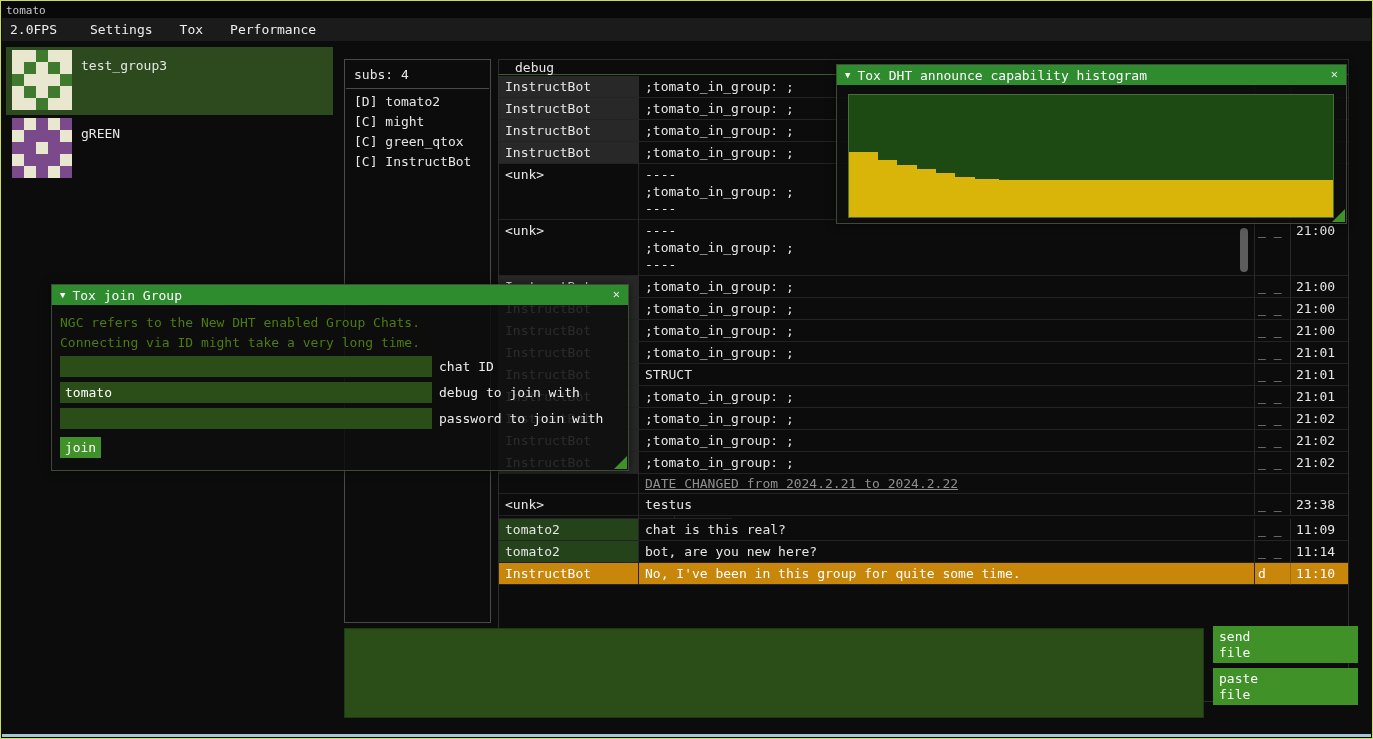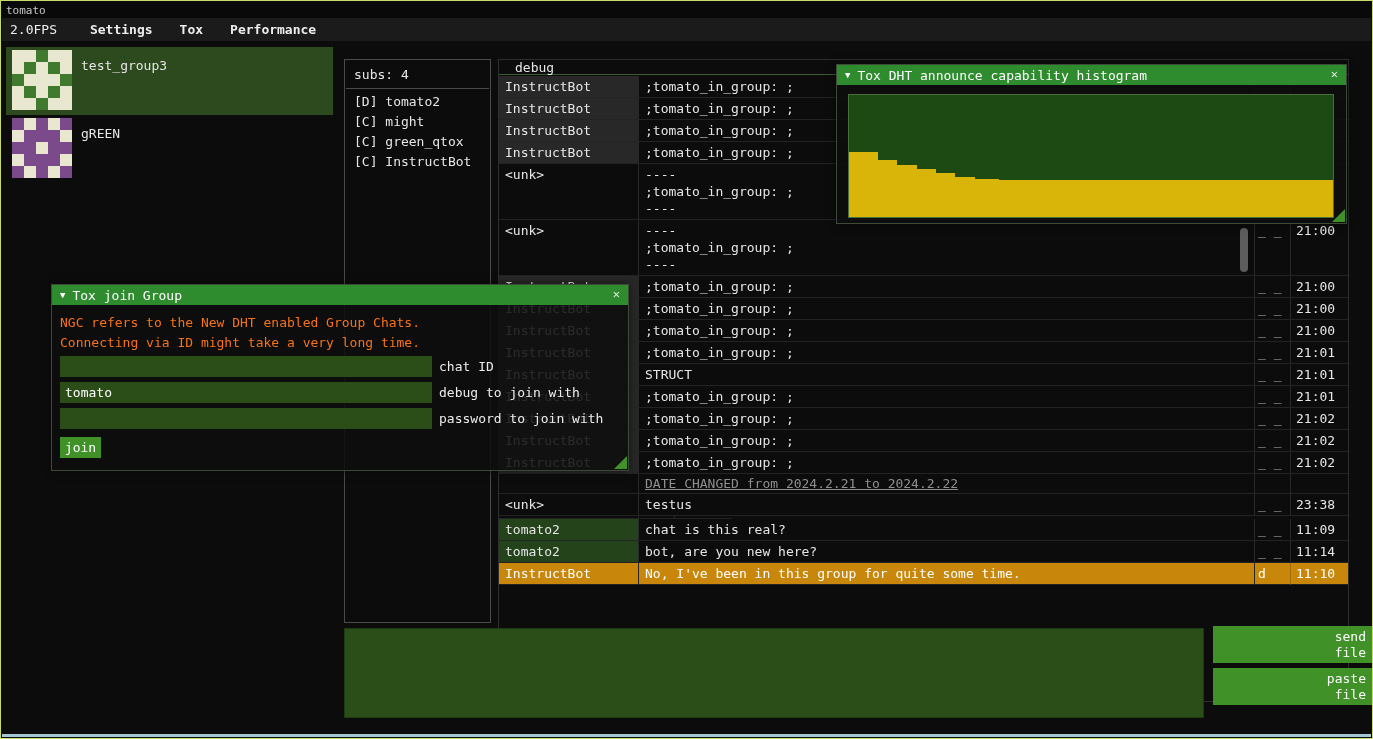--- a/index.html
+++ b/index.html
@@ -8,21 +8,21 @@
   *{box-sizing:border-box;}
 
   .app{position:absolute;inset:0;background:#0c0c0c;border:1px solid var(--frame-border,#c9da6b);}
 
   .titlebar{position:absolute;left:1px;top:1px;right:1px;height:16px;background:#090909;
             font-size:11px;color:#c8c8c8;padding:2px 0 0 4px;}
   .menubar{position:absolute;left:1px;top:17px;right:1px;height:23px;background:#1b1b1b;
            display:flex;align-items:center;padding-left:8px;color:#ededed;}
   .fps{margin-right:33px;}
   .menu-items{display:flex;}
-  .menu-item{margin-right:27px;cursor:default;font-weight:bold;}
+  .menu-item{margin-right:27px;cursor:default;}
 
   .group-list{position:absolute;left:5px;top:46px;width:327px;}
   .group-row{display:flex;align-items:flex-start;padding:3px 0 5px 6px;min-height:68px;}
   .group-row.selected{background:var(--selected-green,#2c4a1d);}
   .avatar{width:60px;height:60px;display:grid;grid-template-columns:repeat(5,1fr);
           grid-template-rows:repeat(5,1fr);flex:0 0 auto;}
   .group-label{margin:8px 0 0 9px;}
 
   .roster-panel{position:absolute;left:343px;top:58px;width:147px;height:564px;border:1px solid #4a4a4a;}
   .roster-header{padding:6px 0 0 9px;line-height:18px;}
@@ -49,43 +49,43 @@
   .date-row .msg-cell{color:var(--date-text-gray,#8f8f8f);text-decoration:underline;}
 
   .scroll-thumb{position:absolute;left:1239px;top:227px;width:8px;height:44px;background:#5d5d5d;
                 border-radius:4px;z-index:5;cursor:pointer;}
 
   .composer{position:absolute;left:343px;top:627px;width:860px;height:90px;
             background:var(--field-green,#2b4d17);border:1px solid #1d3a10;resize:none;color:#fff;
             font-family:"DejaVu Sans Mono",monospace;font-size:13px;padding:4px 6px;outline:none;}
   .btn{background:var(--button-green,#3f9128);color:#fff;border:none;cursor:pointer;
        font-family:"DejaVu Sans Mono",monospace;font-size:13px;}
-  .send-btn,.paste-btn{position:absolute;left:1212px;width:159px;height:37px;
-       white-space:pre-line;line-height:16px;text-align:right;}
+  .send-btn,.paste-btn{position:absolute;left:1212px;width:145px;height:37px;
+       white-space:pre-line;line-height:16px;text-align:left;}
   .send-btn{top:625px;}
   .paste-btn{top:667px;}
 
   .float-win{position:absolute;background:rgba(14,14,14,0.87);border:1px solid #3d4a38;
              box-shadow:0 0 8px rgba(0,0,0,0.55);}
   .hist-win{left:835px;top:63px;width:511px;height:160px;z-index:15;}
   .join-win{left:50px;top:283px;width:578px;height:187px;z-index:20;}
   .win-titlebar{height:20px;background:var(--titlebar-green,#2e8b2e);display:flex;align-items:center;
                 color:#fff;padding:0 8px;position:relative;cursor:default;}
   .collapse{font-size:9px;margin-right:7px;}
   .close{position:absolute;right:8px;top:2px;font-size:12px;color:#e8e8e8;cursor:pointer;}
 
   .hist-plot{position:absolute;left:11px;top:29px;width:486px;height:124px;
              border:1px solid #476f3a;display:flex;align-items:flex-end;overflow:hidden;}
   .hist-bar{flex:0 0 auto;}
 
   .grip{position:absolute;right:1px;bottom:1px;width:0;height:0;
         border-left:13px solid transparent;border-bottom:13px solid var(--button-green,#3f9128);cursor:nwse-resize;}
 
   .join-body{padding:8px;}
-  .desc{color:#f97316;line-height:20px;white-space:nowrap;}
+  .desc{color:#4d7c0f;line-height:20px;white-space:nowrap;}
   .join-fields{margin-top:3px;}
   .join-field-row{display:flex;align-items:center;margin-bottom:5px;}
   .join-input{flex:0 0 372px;width:372px;height:21px;background:var(--field-green,#2b4d17);border:none;
               color:#fff;font-family:"DejaVu Sans Mono",monospace;font-size:13px;padding:0 5px;outline:none;}
   .join-label{margin-left:7px;color:#ededed;white-space:nowrap;}
   .join-btn{width:41px;height:21px;margin-top:3px;padding:0;text-align:center;}
 
   .bottom-strip{position:absolute;left:1px;right:1px;bottom:1px;height:3px;
                 background:var(--bottom-strip-blue,#a3c7d6);z-index:30;}
 </style>

